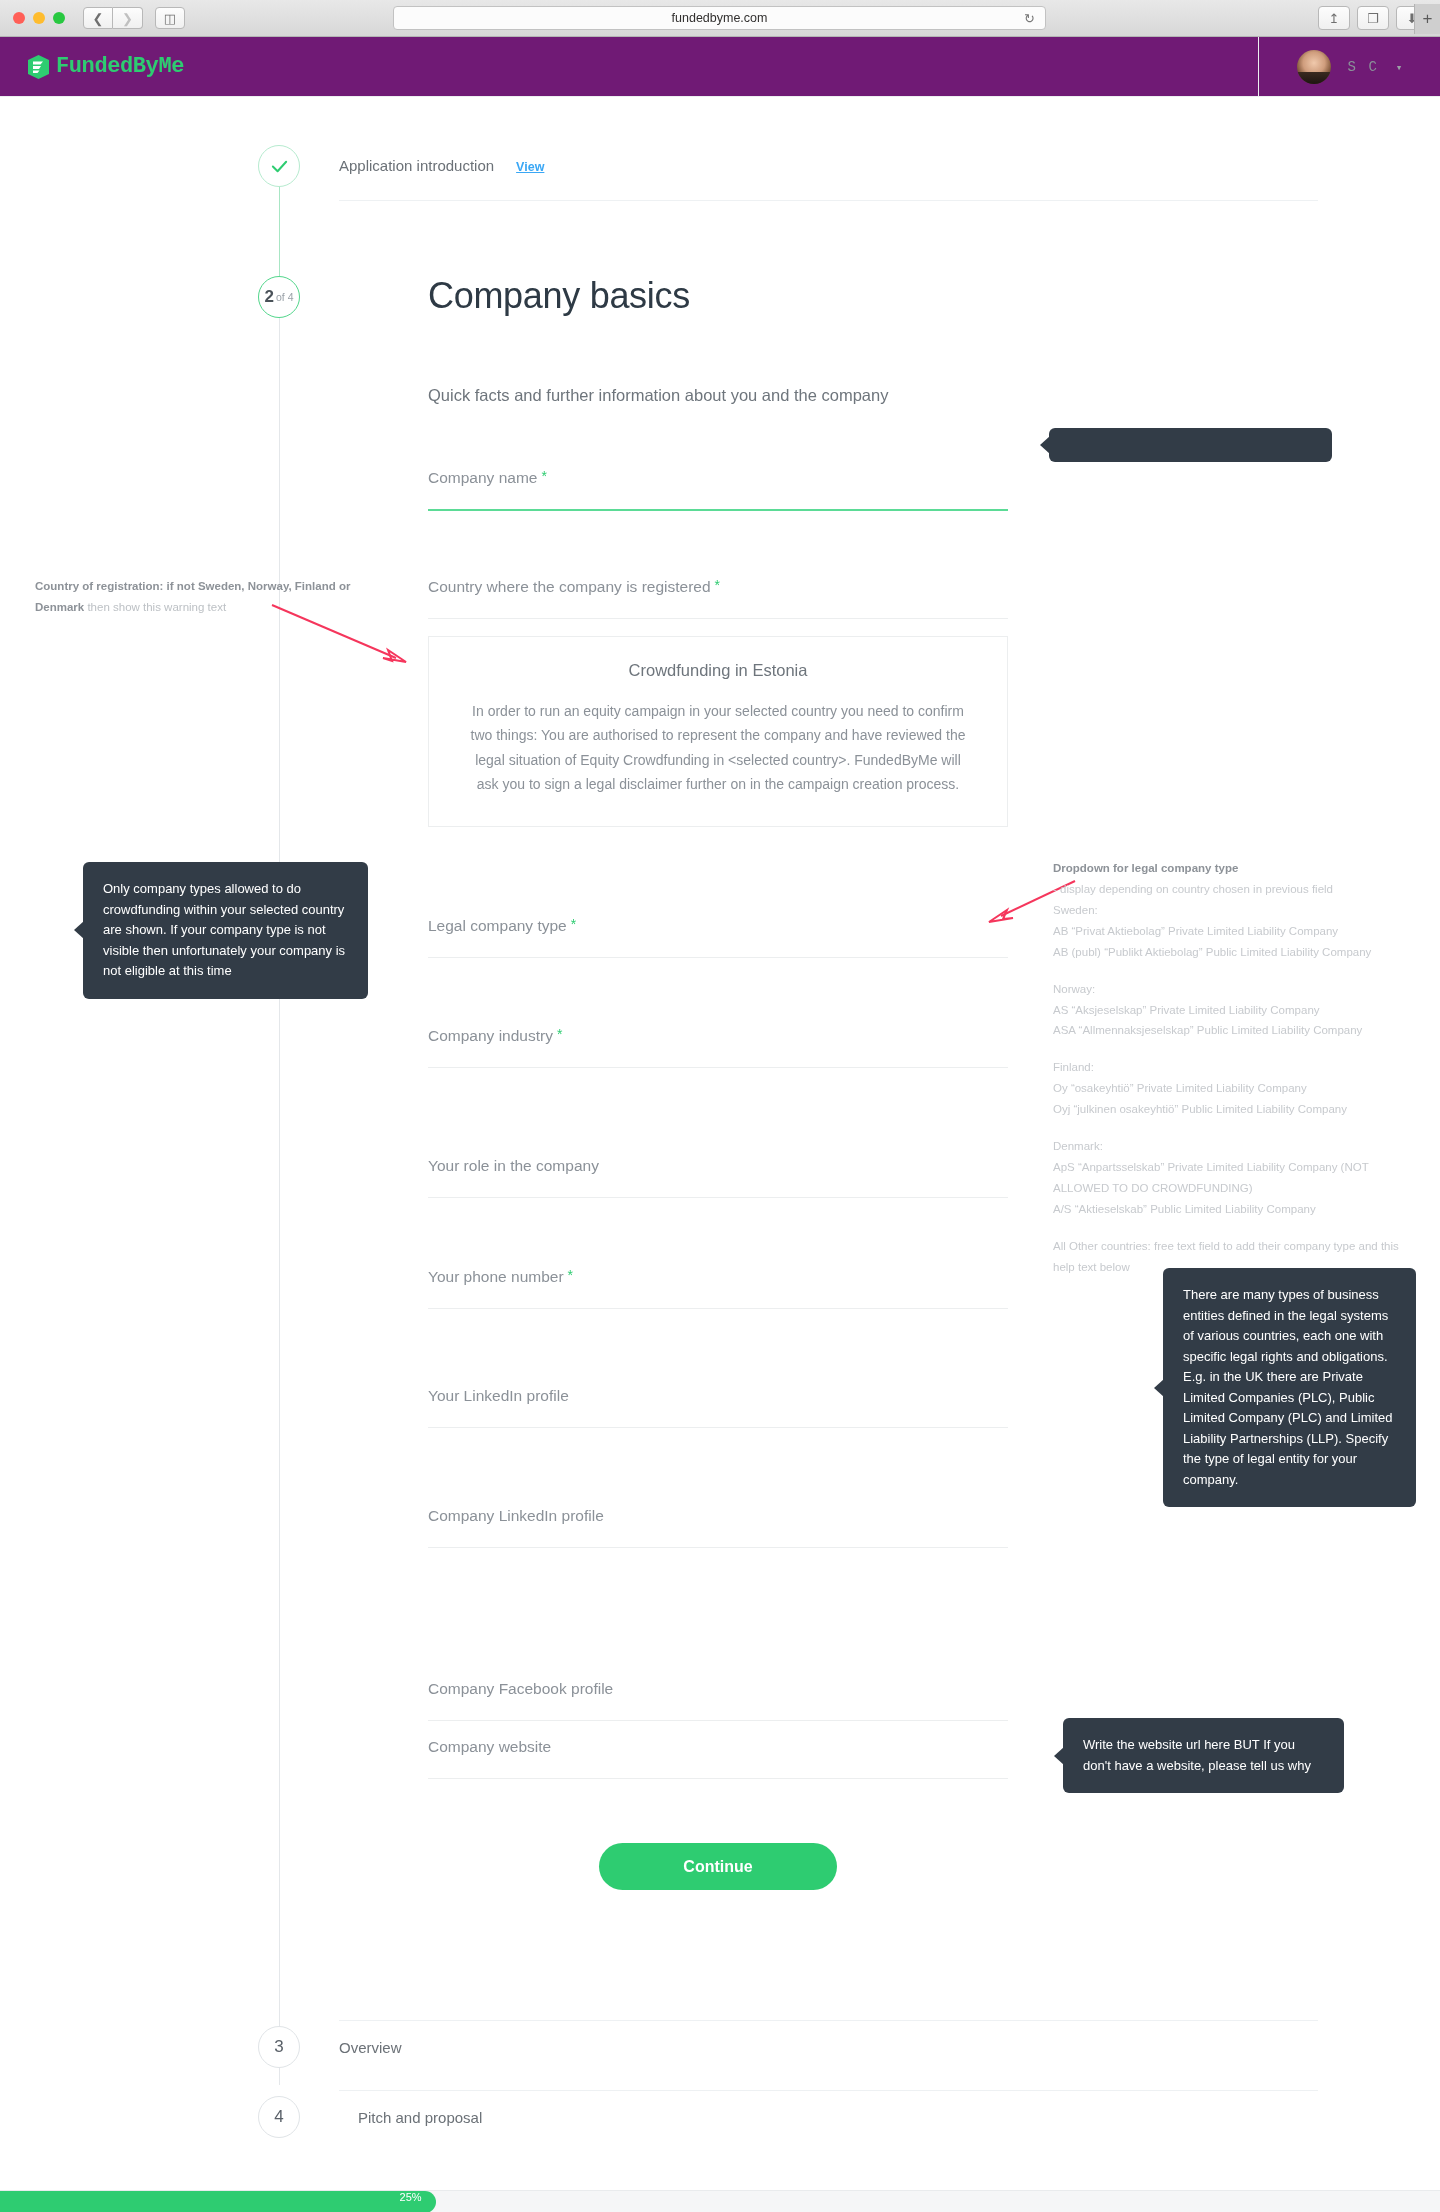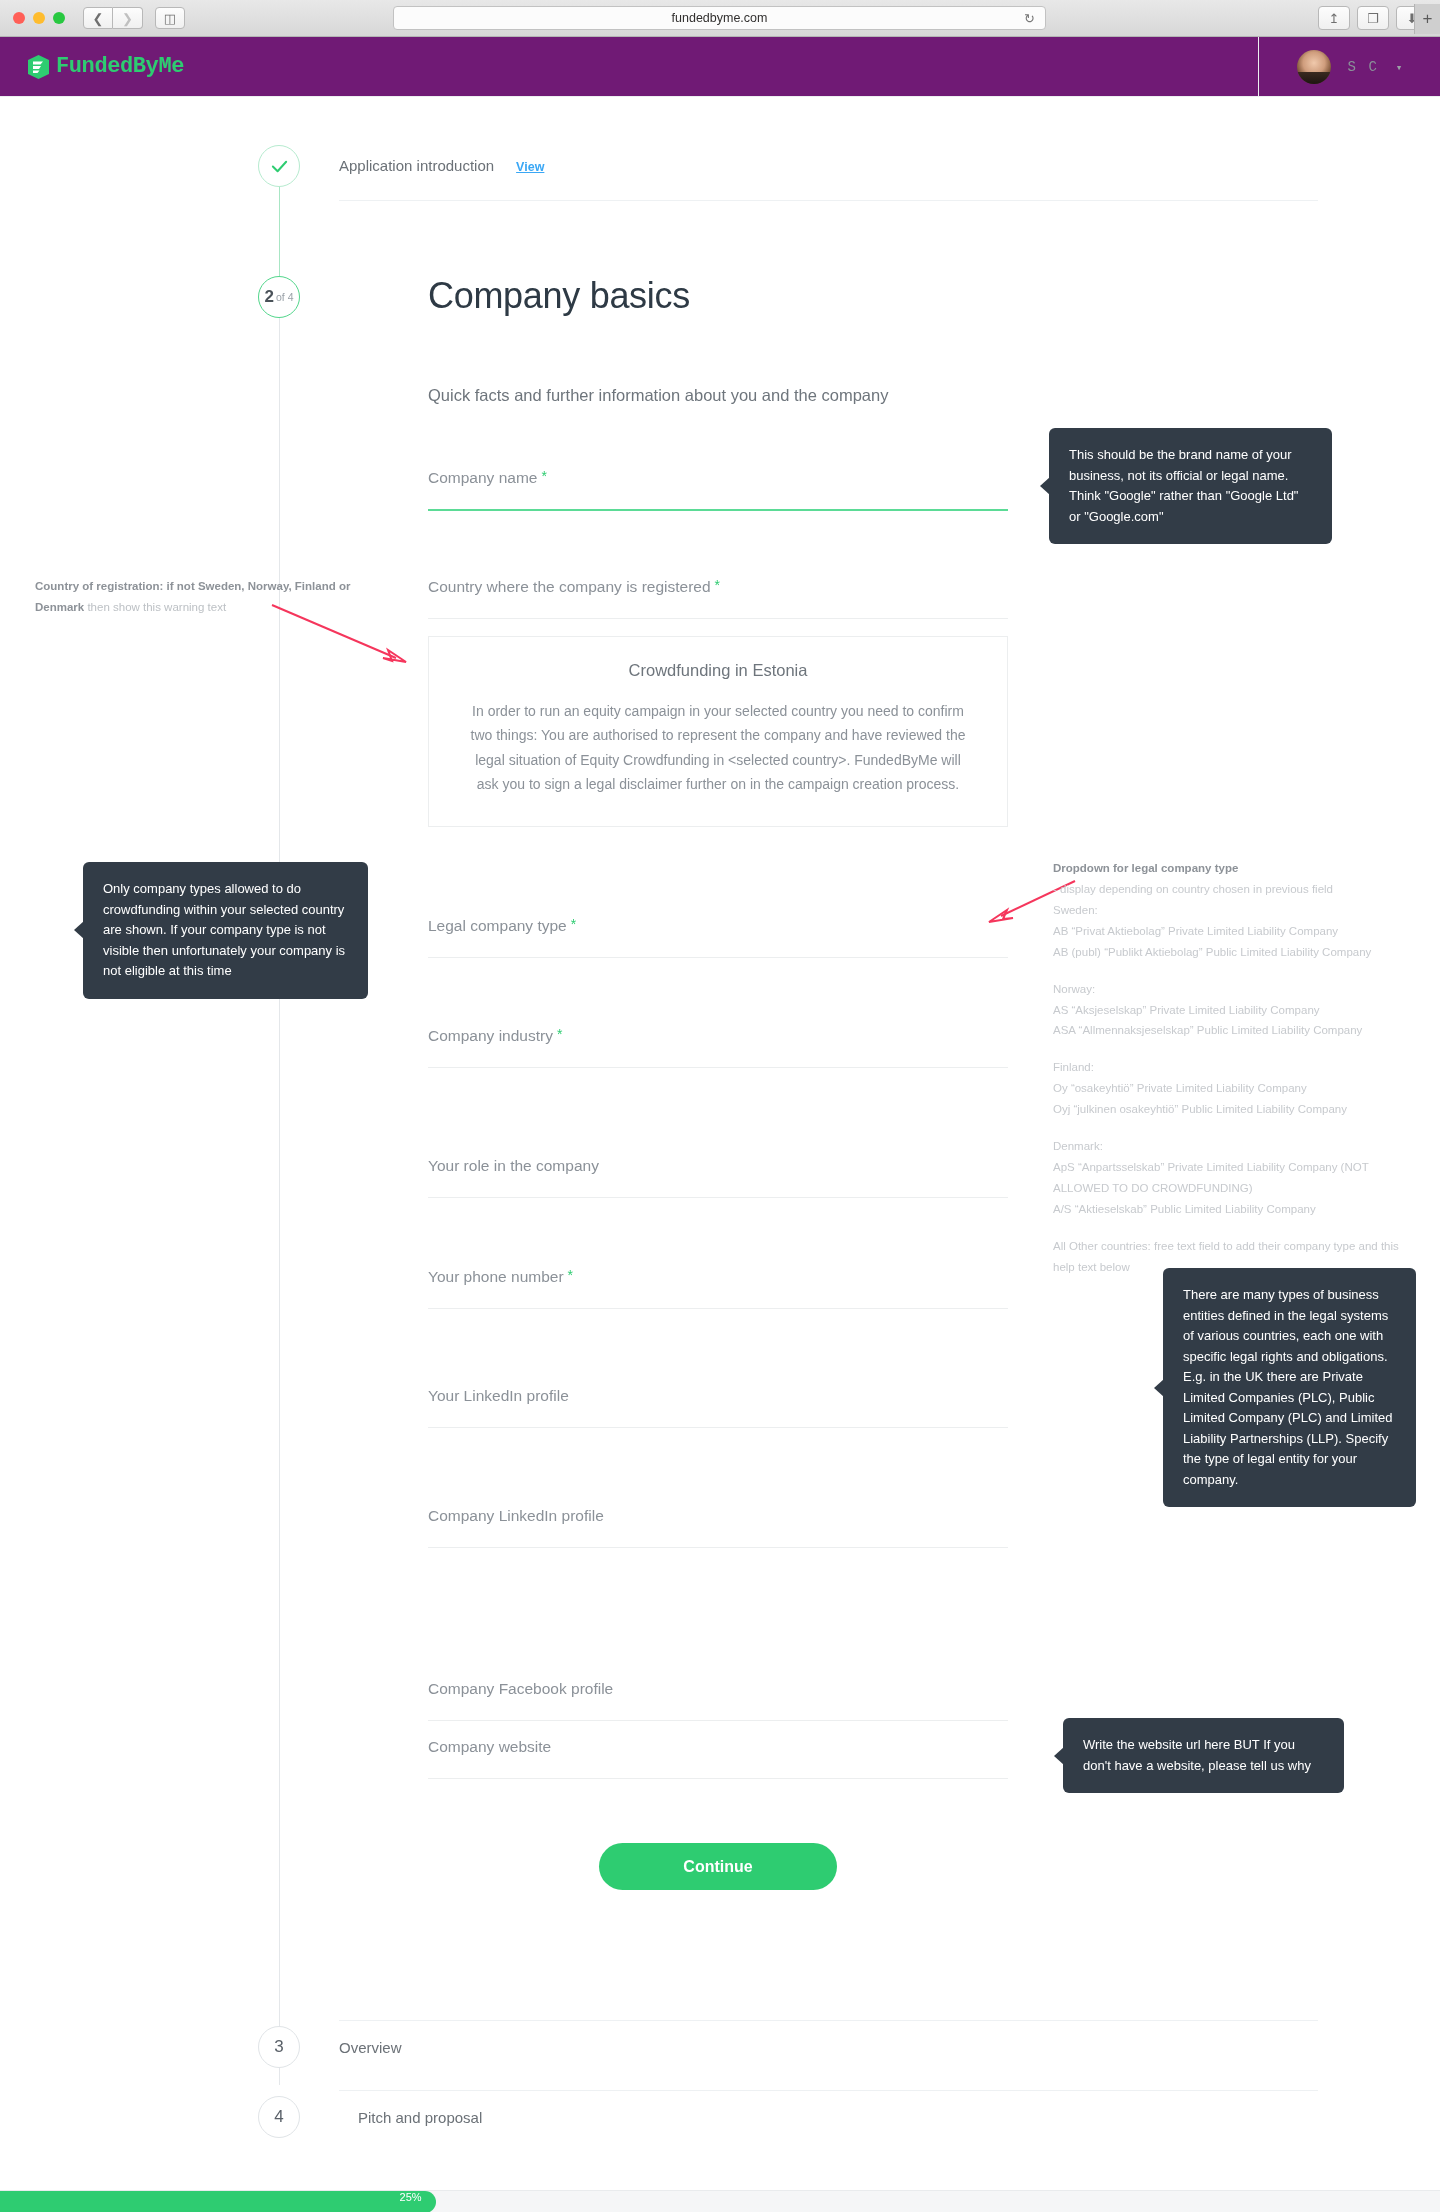--- a/index.html
+++ b/index.html
@@ -297,21 +297,20 @@
   <div class="step-row-label" style="left:339px; top:2039px;">Overview</div>
 
   <div class="hr-line" style="top:2090px;"></div>
   <div class="step-circle" style="left:258px; top:2096px;">
     <span class="step-num plain">4</span>
   </div>
   <div class="step-row-label" style="left:358px; top:2109px;">Pitch and proposal</div>
 
   <div class="tip" style="left:1049px; top:428px; width:283px;">
     <div class="arrow-l"></div>
-    <span>This should be the brand name of your business, not its official or legal name. Think "Google" rather than "Google Ltd" or "Google.com"</span>
   </div>
 
   <div class="tip" style="left:83px; top:862px; width:285px;">
     <div class="arrow-l"></div>
     <span>Only company types allowed to do crowdfunding within your selected country are shown. If your company type is not visible then unfortunately your company is not eligible at this time</span>
   </div>
 
   <div class="tip" style="left:1163px; top:1268px; width:253px;">
     <div class="arrow-l"></div>
     <span>There are many types of business entities defined in the legal systems of various countries, each one with specific legal rights and obligations. E.g. in the UK there are Private Limited Companies (PLC), Public Limited Company (PLC) and Limited Liability Partnerships (LLP). Specify the type of legal entity for your company.</span>

